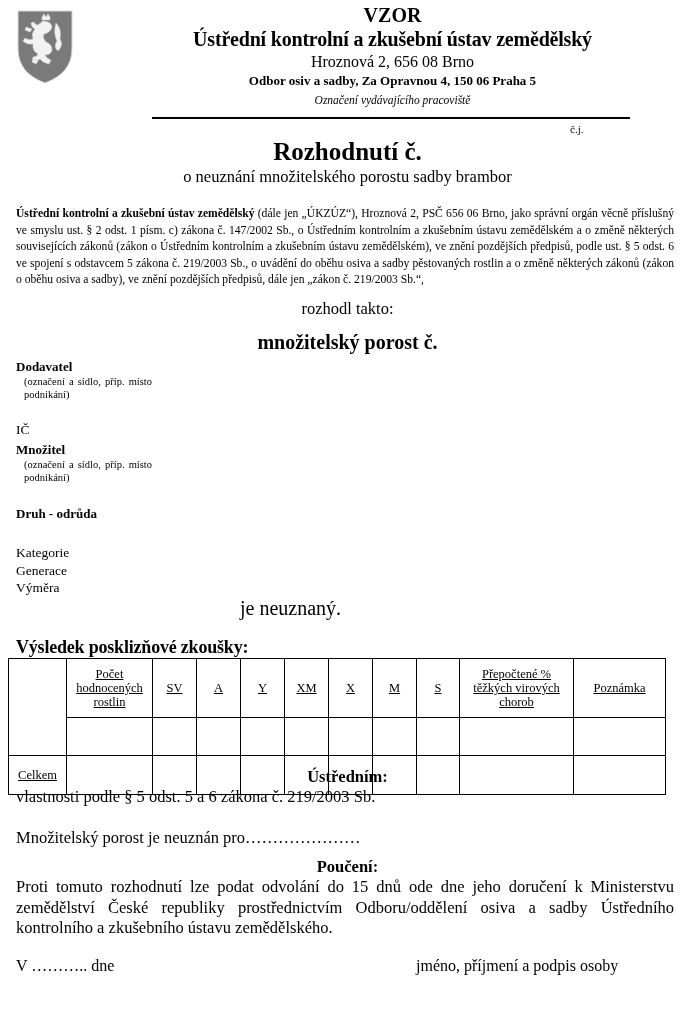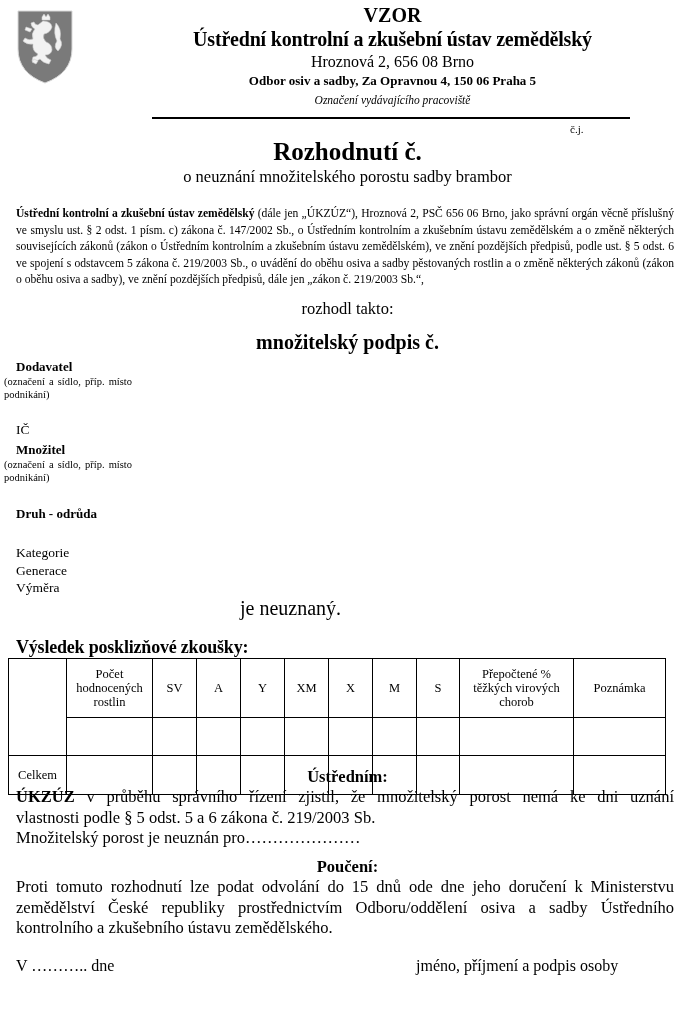--- a/index.html
+++ b/index.html
@@ -20,29 +20,29 @@
 
   #title { left:0; width:685px; top:138px; font-size:25px; font-weight:bold; padding-left:10px; box-sizing:border-box; }
   #subtitle { left:0; width:685px; top:167px; font-size:16.5px; padding-left:10px; box-sizing:border-box; }
 
   #intro { left:16px; top:206px; width:658px; font-size:11.6px; line-height:16.6px; text-align:justify; }
 
   #decided { left:0; width:685px; top:299px; font-size:16.5px; padding-left:10px; box-sizing:border-box; }
   #porost { left:0; width:685px; top:331px; font-size:20px; font-weight:bold; padding-left:10px; box-sizing:border-box; }
 
   .flabel { left:16px; font-size:13px; font-weight:bold; }
-  .fnote { left:4px; font-size:10.5px; width:128px; line-height:13px; text-align:justify; }
+  .fnote { left:24px; font-size:10.5px; width:128px; line-height:13px; text-align:justify; }
   .fplain { left:16px; font-size:13.5px; }
 
   #neuznany { left:0; width:581px; top:597px; font-size:20px; font-weight:normal; box-sizing:border-box; }
   #vysledek { left:16px; top:637px; font-size:18px; font-weight:bold; letter-spacing:-0.2px; }
 
   
   #result-table { left:8px; top:658px; border-collapse:collapse; font-size:12.5px; }
-  #result-table td { border:1px solid #000; text-align:center; vertical-align:middle; padding:6px; line-height:14px; }
+  #result-table td { border:1px solid #000; text-align:center; vertical-align:middle; padding:6px; line-height:14px;text-decoration:underline; }
   #result-table tr.hdr td { height:46px; }
   #result-table tr.data td { height:25px; }
   #result-table tr.total td { height:26px; }
   #result-table { border:1.5px solid #000; }
 
   #odu-h { left:0; width:685px; top:767px; font-size:16.5px; font-weight:bold; padding-left:10px; box-sizing:border-box; }
   #odu-p { left:16px; top:787px; width:658px; font-size:16.5px; line-height:20.5px; text-align:justify; text-align-last:left; }
   #odu-p .l1 { display:block; text-align:justify; text-align-last:justify; }
   #odu-p2 { left:16px; top:828px; font-size:16.5px; }
 
@@ -75,21 +75,21 @@
 <div id="hdr-note" class="abs center">Označení vydávajícího pracoviště</div>
 <div id="hdr-rule" class="abs"></div>
 <div id="cj" class="abs">č.j.</div>
 
 <div id="title" class="abs center">Rozhodnutí č.</div>
 <div id="subtitle" class="abs center">o neuznání množitelského porostu sadby brambor</div>
 
 <div id="intro" class="abs"><b>Ústřední kontrolní a zkušební ústav zemědělský</b><span> (dále jen „ÚKZÚZ“), Hroznová 2, PSČ 656 06 Brno, jako správní orgán věcně příslušný ve smyslu ust. § 2 odst. 1 písm. c) zákona č. 147/2002 Sb., o Ústředním kontrolním a zkušebním ústavu zemědělském a o změně některých souvisejících zákonů (zákon o Ústředním kontrolním a zkušebním ústavu zemědělském), ve znění pozdějších předpisů, podle ust. § 5 odst. 6 ve spojení s odstavcem 5 zákona č. 219/2003 Sb., o uvádění do oběhu osiva a sadby pěstovaných rostlin a o změně některých zákonů (zákon o oběhu osiva a sadby), ve znění pozdějších předpisů, dále jen „zákon č. 219/2003 Sb.“,</span></div>
 
 <div id="decided" class="abs center">rozhodl takto:</div>
-<div id="porost" class="abs center">množitelský podpis č.</div>
+<div id="porost" class="abs center">množitelský porost č.</div>
 
 <div class="abs flabel" style="top:359px;">Dodavatel</div>
 <div class="abs fnote" style="top:375px;">(označení a sídlo, příp. místo podnikání)</div>
 <div class="abs fplain" style="top:422px;">IČ</div>
 <div class="abs flabel" style="top:442px;">Množitel</div>
 <div class="abs fnote" style="top:458px;">(označení a sídlo, příp. místo podnikání)</div>
 <div class="abs flabel" style="top:506px;">Druh - odrůda</div>
 <div class="abs fplain" style="top:545px;">Kategorie</div>
 <div class="abs fplain" style="top:563px;">Generace</div>
 <div class="abs fplain" style="top:580px;">Výměra</div>
@@ -148,21 +148,20 @@
         <td></td>
         <td></td>
         <td></td>
         <td></td>
   </tr>
 </tbody>
   </table>
 
 <div id="odu-h" class="abs center">Ústředním:</div>
 <div id="odu-p" class="abs">
-  <span class="l1"><b>ÚKZÚZ</b><span> v průběhu správního řízení zjistil, že množitelský porost nemá ke dni uznání</span></span>
   <span>vlastnosti podle § 5 odst. 5 a 6 zákona č. 219/2003 Sb.</span>
 </div>
 <div id="odu-p2" class="abs">Množitelský porost je neuznán pro…………………</div>
 
 <div id="pou-h" class="abs center">Poučení:</div>
 <div id="pou-p" class="abs">Proti tomuto rozhodnutí lze podat odvolání do 15 dnů ode dne jeho doručení k Ministerstvu zemědělství České republiky prostřednictvím Odboru/oddělení osiva a sadby Ústředního kontrolního a zkušebního ústavu zemědělského.</div>
 
 <div id="place" class="abs">V ……….. dne</div>
 <div id="sig1" class="abs">jméno, příjmení a podpis osoby</div>
 <div id="sig2" class="abs">oprávněné k vydání rozhodnutí</div>

